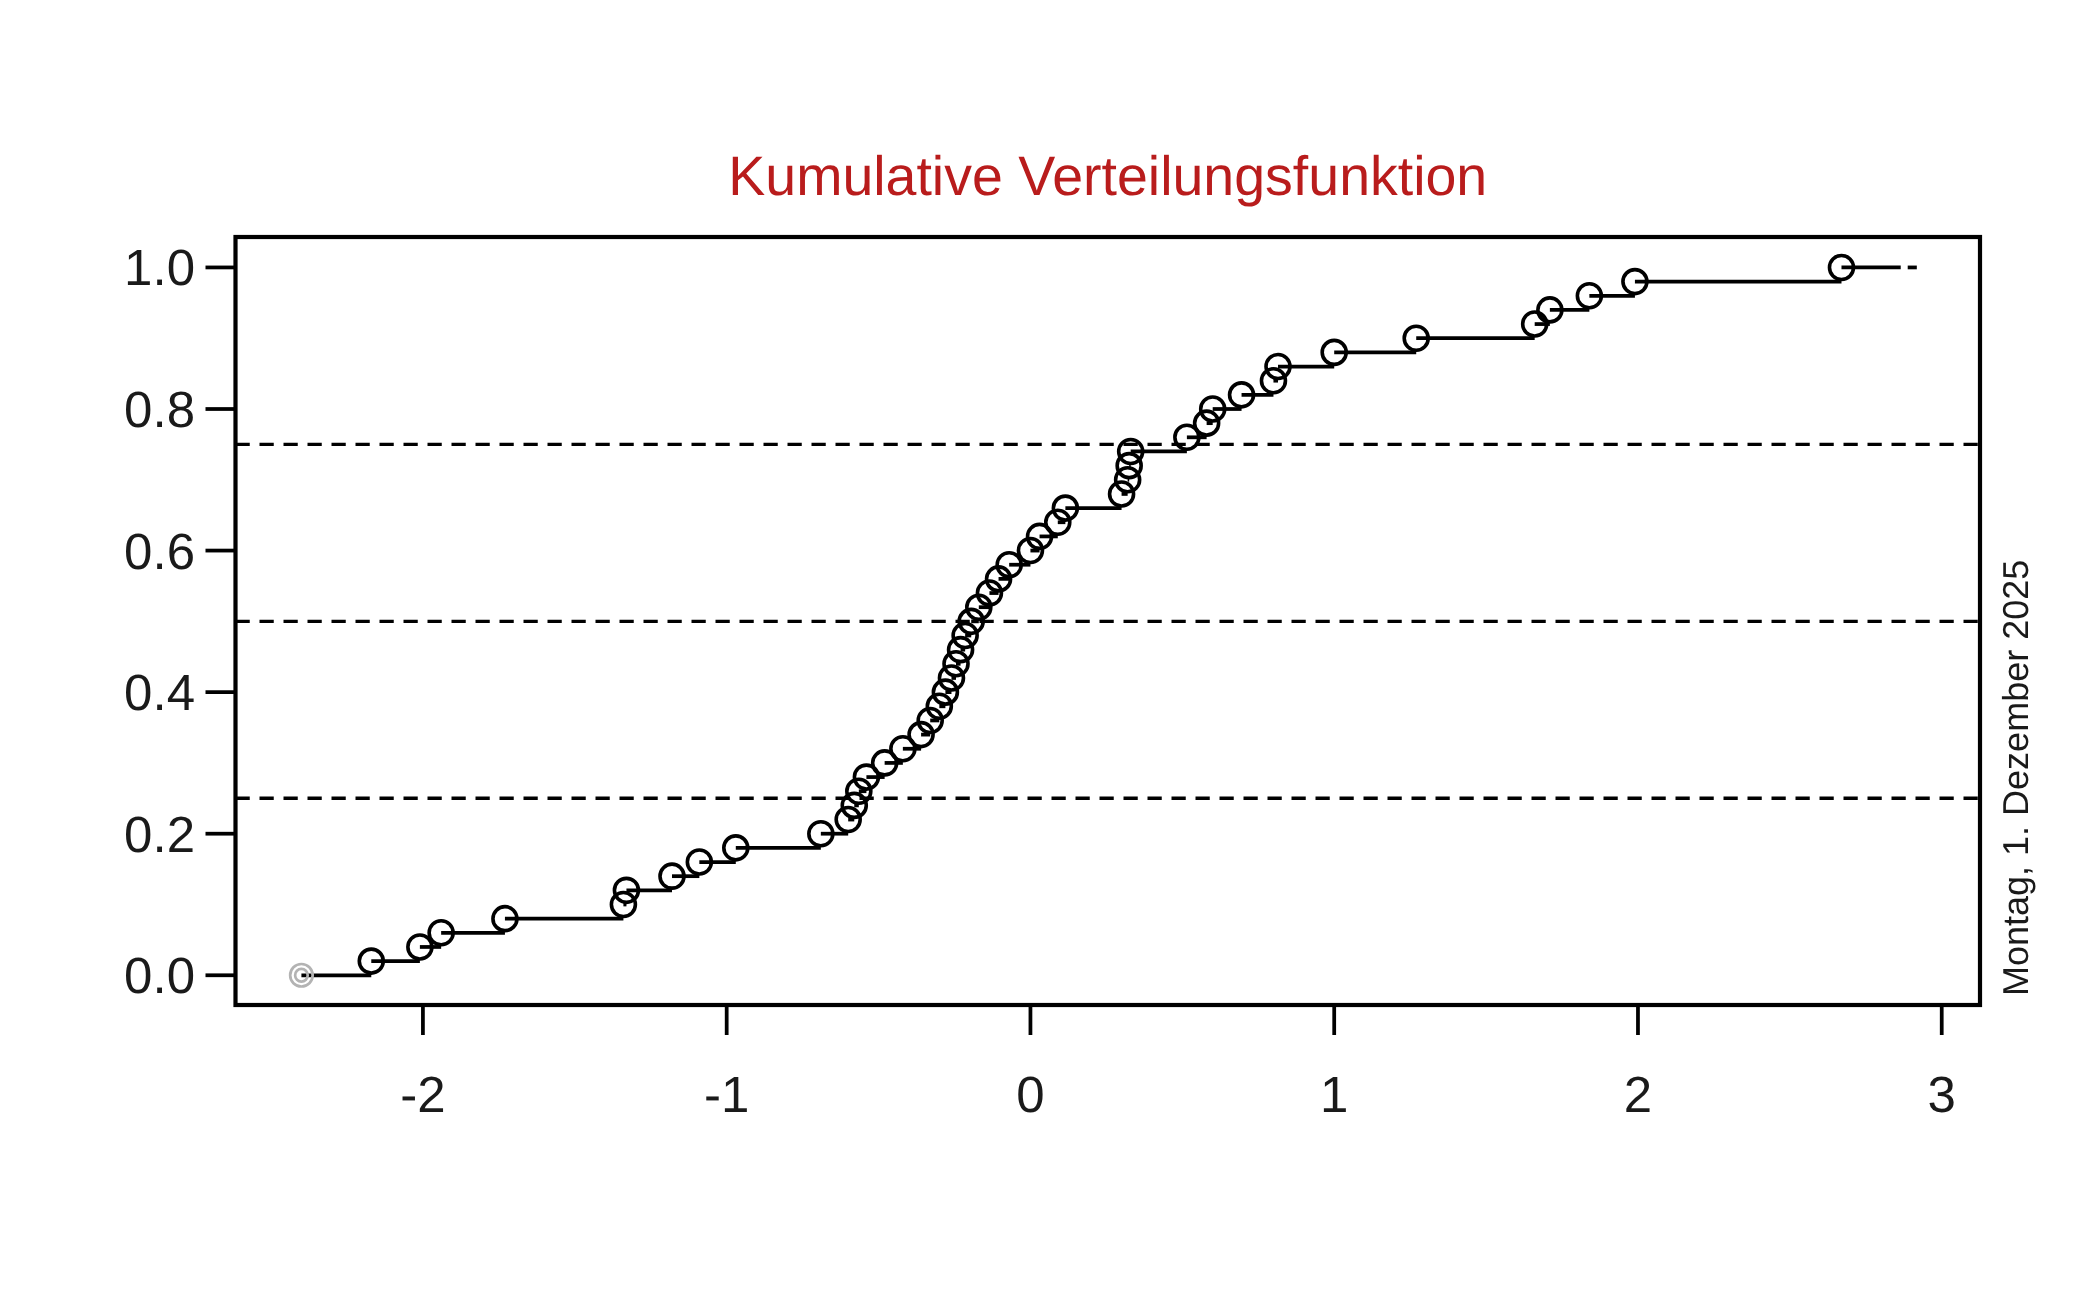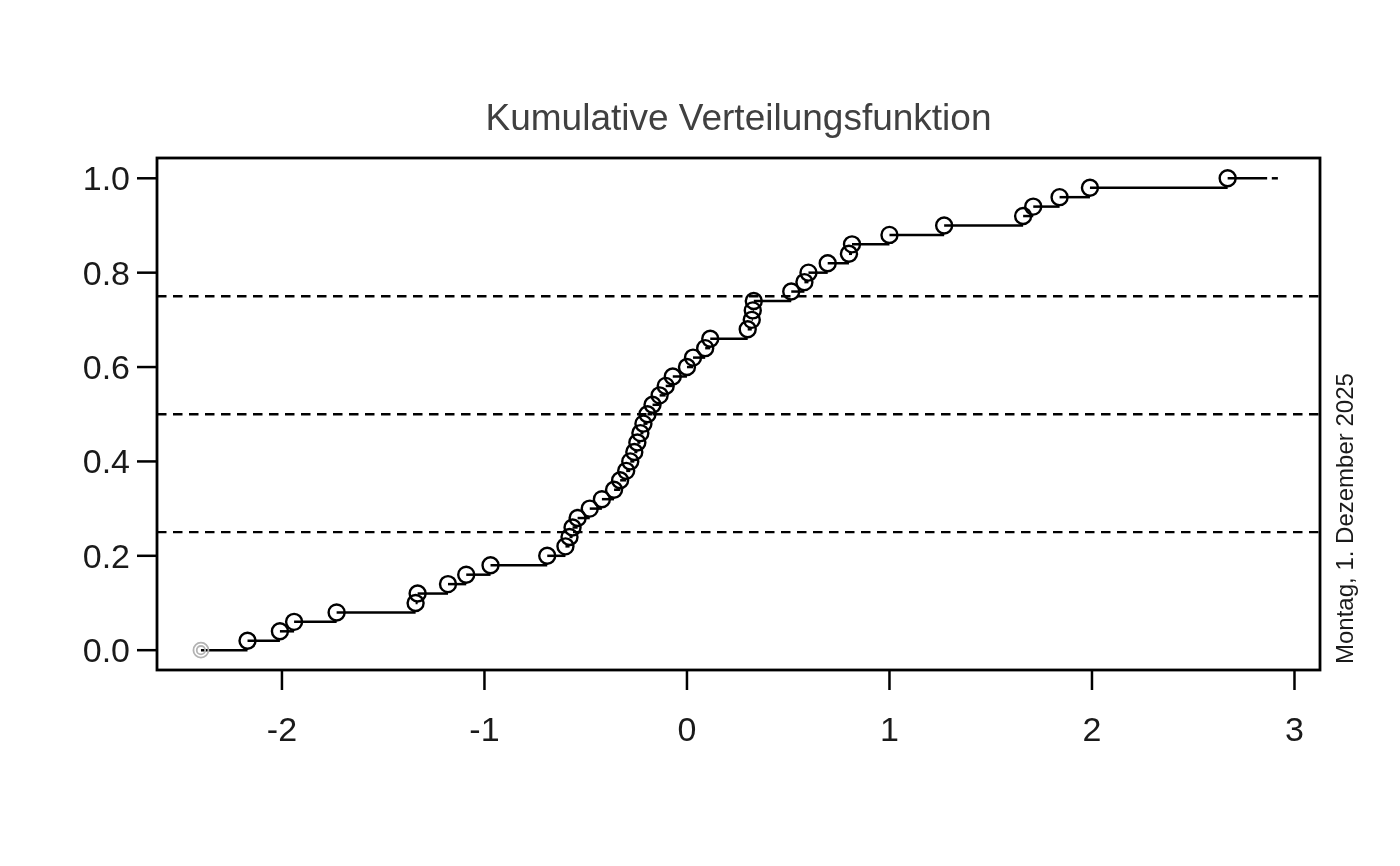--- a/index.html
+++ b/index.html
@@ -3,21 +3,21 @@
 <meta charset="utf-8">
 <style>
   html,body{margin:0;padding:0;background:#ffffff;}
   .stage{
     position:relative;width:1400px;height:866px;background:#ffffff;
     font-family:"Liberation Sans",sans-serif;overflow:hidden;
   }
   .stage svg{position:absolute;left:0;top:0;}
   .chart-title{
     position:absolute;left:157px;top:97px;width:1163px;
-    text-align:center;font-size:37px;color:#404040;letter-spacing:0px;
+    text-align:center;font-size:37px;color:#b91c1c;letter-spacing:0px;
   }
   .side-label{
     position:absolute;left:1331px;top:664px;
     transform-origin:0 0;transform:rotate(-90deg);
     font-size:24px;color:#1a1a1a;white-space:nowrap;
   }
 </style>
 </head>
 <body>
 

